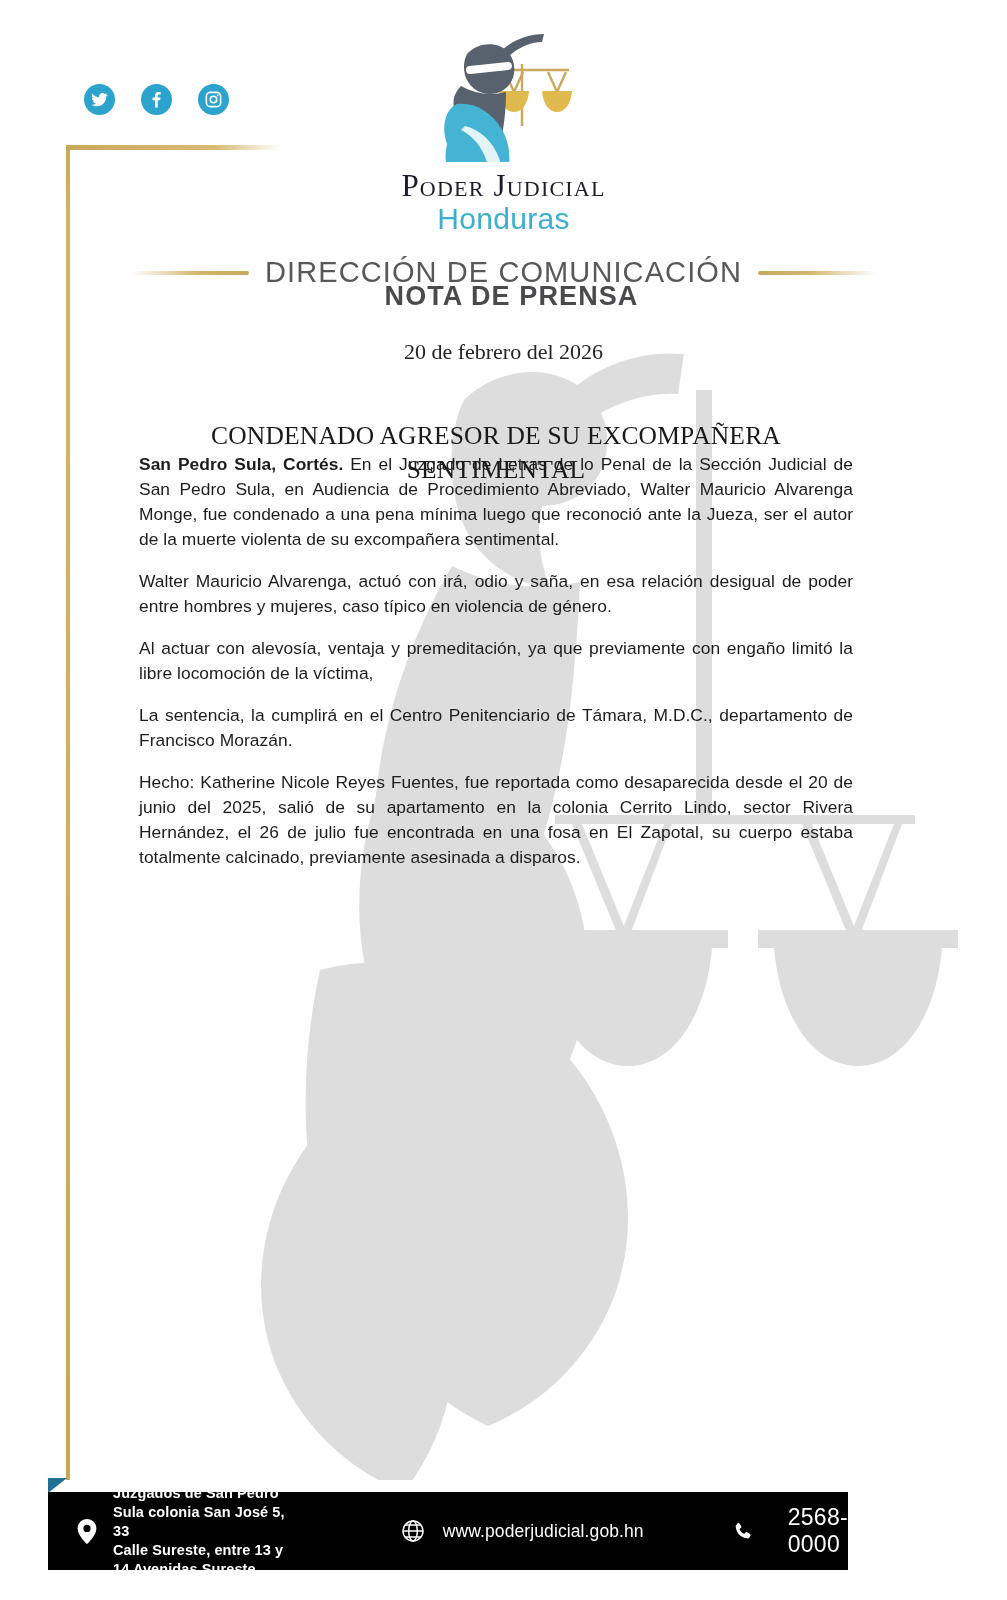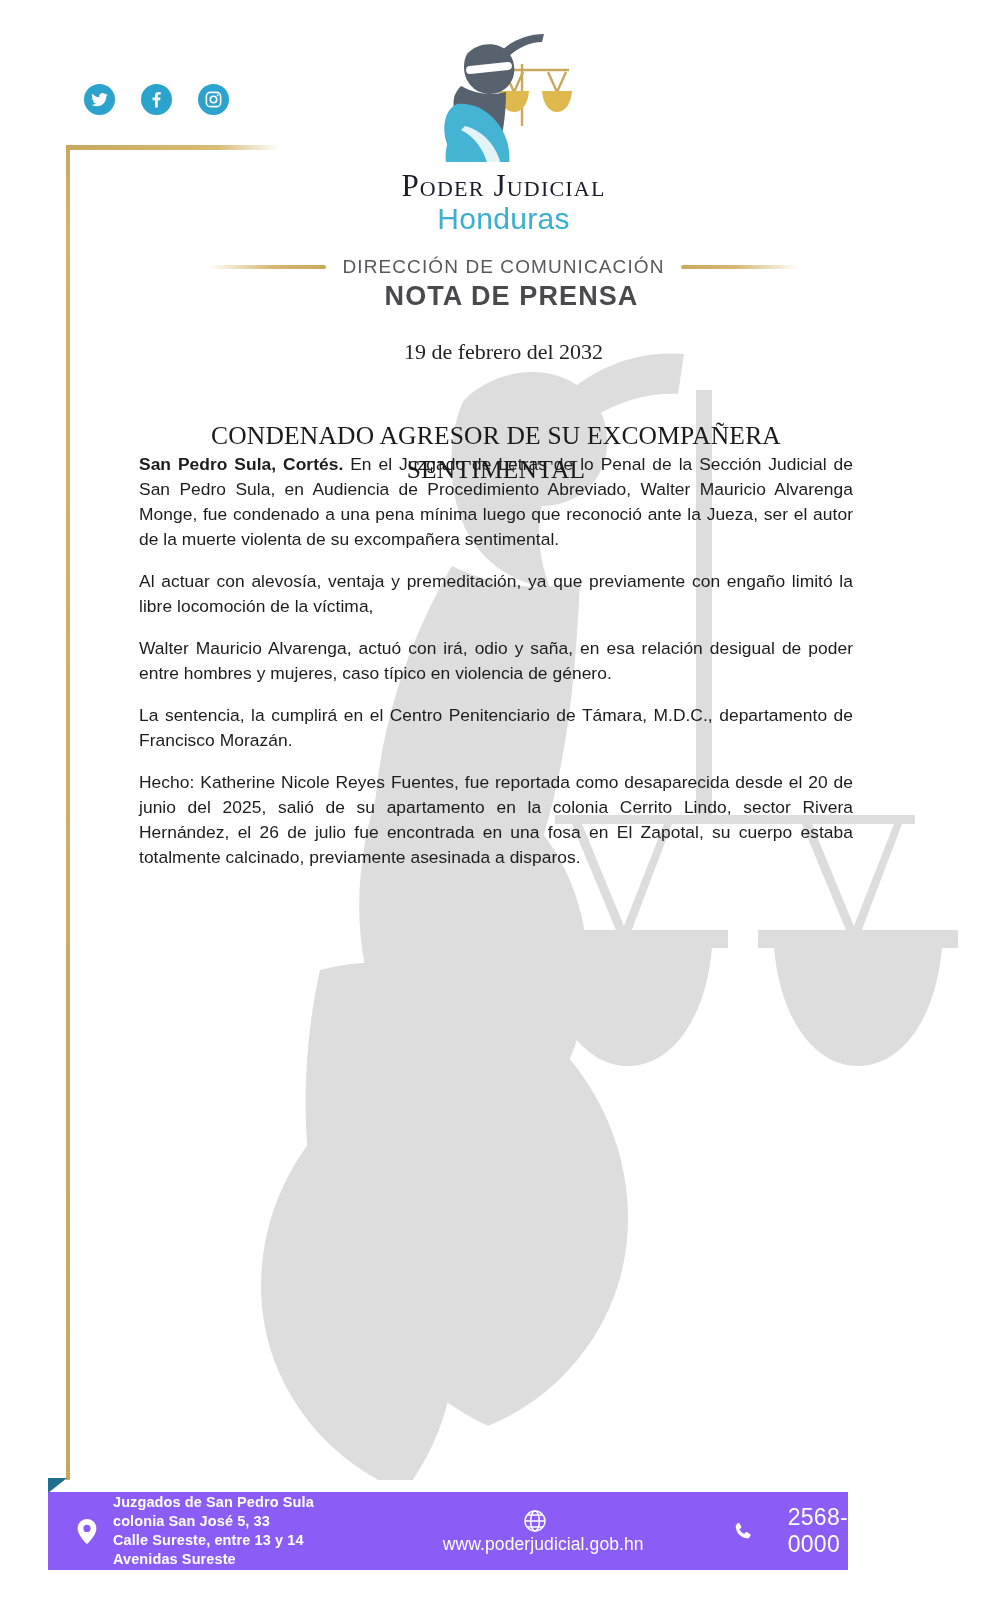--- a/index.html
+++ b/index.html
@@ -116,21 +116,21 @@
     z-index: 5;
   }
   .rule {
     width: 118px;
     height: 4px;
     border-radius: 2px;
   }
   .rule.left  { background: linear-gradient(to right, rgba(201,168,92,0) 0%, #d6b771 55%, #c9a85c 100%); }
   .rule.right { background: linear-gradient(to left,  rgba(201,168,92,0) 0%, #d6b771 55%, #c9a85c 100%); }
   .direccion-text {
-    font-size: 19px;
+    font-size: 29px;
     letter-spacing: 1.1px;
     color: #58585b;
     white-space: nowrap;
   }
   .nota-prensa {
     position: absolute;
     left: 16px; right: 0;
     top: 281px;
     text-align: center;
     font-size: 27px;
@@ -194,32 +194,32 @@
     border-left: 19px solid #1e6f91;
     border-bottom: 15px solid transparent;
     z-index: 4;
   }
   .footer {
     position: absolute;
     left: 48px;
     top: 1492px;
     width: 800px;
     height: 78px;
-    background: #8b5cf6;
+    background: #000000;
     display: flex;
     align-items: center;
     z-index: 6;
   }
   .f-item {
     display: flex;
     align-items: center;
     color: #ffffff;
   }
   .f-addr  { margin-left: 26px; }
-  .f-web   { margin-left: 112px; flex-direction: column; }
+  .f-web   { margin-left: 112px; }
   .f-phone { margin-left: 86px; }
   .f-icon {
     width: 26px;
     height: 26px;
     display: flex;
     align-items: center;
     justify-content: center;
     flex: none;
   }
   .f-addr-text {
@@ -334,28 +334,28 @@
   </div>
 
   <div class="direccion-row">
     <span class="rule left"></span>
     <span class="direccion-text">DIRECCIÓN DE COMUNICACIÓN</span>
     <span class="rule right"></span>
   </div>
 
   <div class="nota-prensa">NOTA DE PRENSA</div>
 
-  <div class="fecha">19 de febrero del 2032</div>
+  <div class="fecha">20 de febrero del 2026</div>
 
   <div class="doc-title">CONDENADO AGRESOR DE SU EXCOMPAÑERA SENTIMENTAL</div>
 
   <div class="body-copy">
     <p><span class="lead">San Pedro Sula, Cortés.</span><span> En el Juzgado de Letras de lo Penal de la Sección Judicial de San Pedro Sula, en Audiencia de Procedimiento Abreviado, Walter Mauricio Alvarenga Monge, fue condenado a una pena mínima luego que reconoció ante la Jueza, ser el autor de la muerte violenta de su excompañera sentimental.</span></p>
+    <p>Walter Mauricio Alvarenga,  actuó con irá, odio y saña, en esa relación desigual de poder entre hombres y mujeres, caso típico en violencia de género.</p>
     <p>Al actuar con alevosía,  ventaja y premeditación, ya que previamente con engaño limitó la libre locomoción de la víctima,</p>
-    <p>Walter Mauricio Alvarenga,  actuó con irá, odio y saña, en esa relación desigual de poder entre hombres y mujeres, caso típico en violencia de género.</p>
     <p>La sentencia, la cumplirá en el Centro Penitenciario de Támara, M.D.C., departamento de Francisco Morazán.</p>
     <p>Hecho: Katherine Nicole Reyes Fuentes, fue reportada como desaparecida desde el 20 de junio del 2025, salió de su apartamento en la colonia Cerrito Lindo, sector Rivera Hernández, el 26 de julio fue encontrada en una fosa en El Zapotal, su cuerpo estaba totalmente calcinado, previamente asesinada a disparos.</p>
   </div>
 
   <div class="footer-fold"></div>
   <div class="footer">
 
     <div class="f-item f-addr">
       <span class="f-icon">
         <svg width="20" height="25" viewBox="0 0 20 25" fill="#fff">

